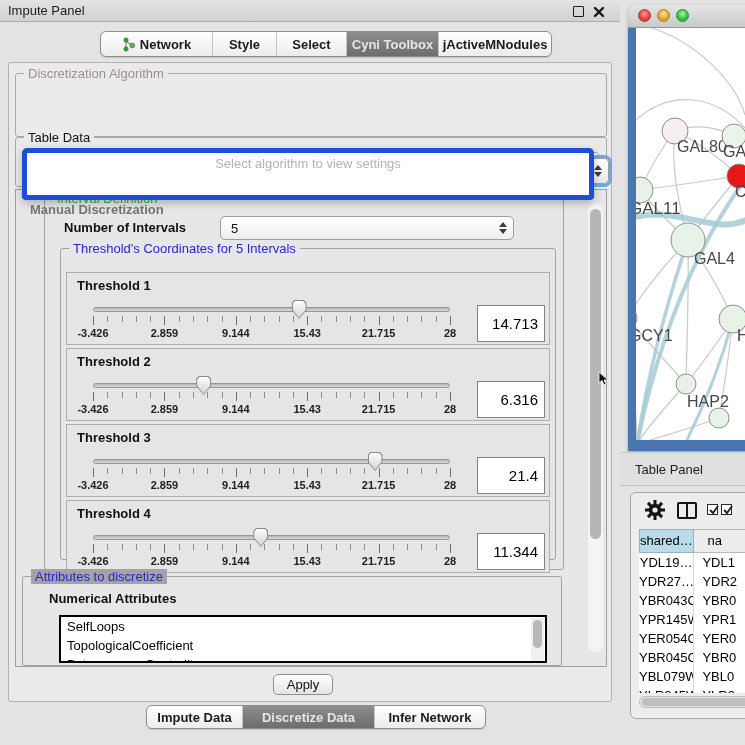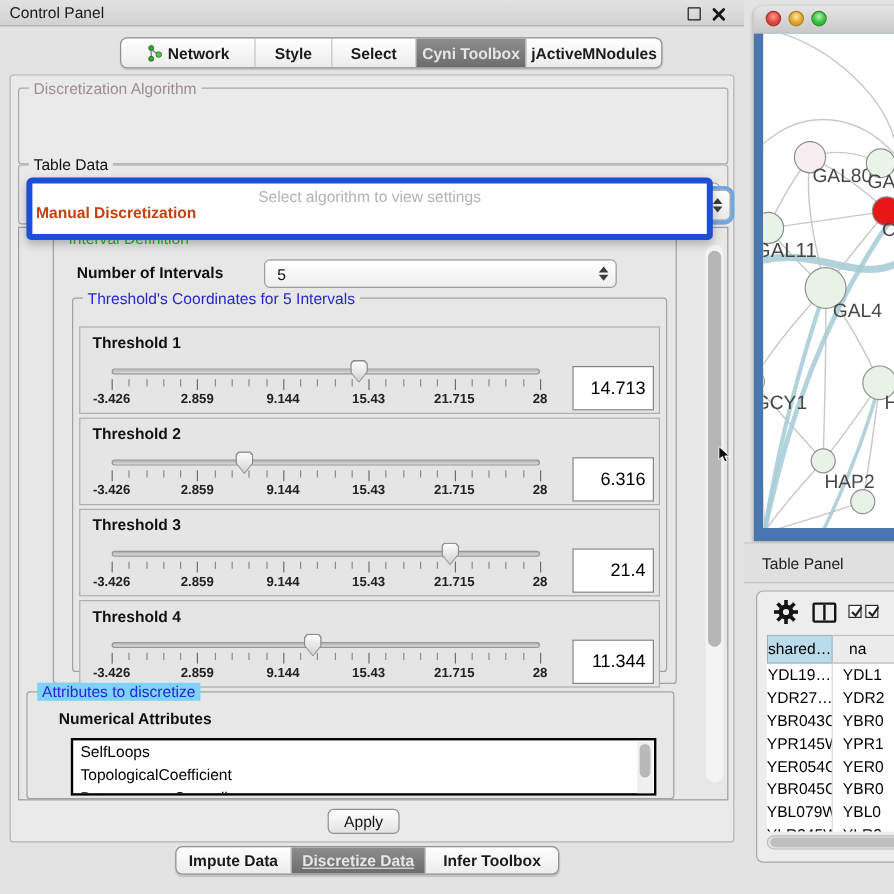--- a/index.html
+++ b/index.html
@@ -38,21 +38,21 @@
   .combo .combo-text { padding-left:10px; flex:1; white-space:nowrap; overflow:hidden; }
   .stepper { width:20px; display:flex; flex-direction:column; align-items:center; justify-content:center; gap:2px; }
   .tri-up { width:0; height:0; border-left:4px solid transparent; border-right:4px solid transparent; border-bottom:5px solid #3c3c3c; }
   .tri-down { width:0; height:0; border-left:4px solid transparent; border-right:4px solid transparent; border-top:5px solid #3c3c3c; }
 
   
   #algo-combo { left:22px; top:95px; width:578px; height:26px; box-shadow:0 0 0 3px #6ea8e4; z-index:5; }
   #algo-popup { position:absolute; left:13px; top:85px; width:572px; height:52px; background:#ffffff;
     border:5px solid #1d4ed8; border-radius:5px 5px 4px 4px; z-index:20; box-shadow:0 3px 8px rgba(0,0,0,0.25); }
   #algo-popup .ph { text-align:center; font-size:13px; color:#b3b3b3; padding-top:3px; height:17px; }
-  #algo-popup .opt { font-size:13px; color:#c2410c; padding-left:3px; height:16px; line-height:16px; white-space:nowrap; }
+  #algo-popup .opt { font-size:13px; color:#737373; padding-left:3px; height:16px; line-height:16px; white-space:nowrap;margin-top:32px; }
   #algo-popup .opt.bold { font-weight:bold; }
 
   
   #settings-panel { position:absolute; left:6px; top:126px; width:592px; height:478px;
     background:#e7e7e7; border:1px solid #9f9f9f; overflow:hidden; }
   #settings-scrollbar { position:absolute; right:3px; top:14px; width:15px; height:448px; background:#f4f4f4; border-radius:8px; }
   #settings-thumb { position:absolute; left:2px; top:5px; width:11px; height:330px; background:#b6b6b6; border-radius:6px; }
 
   
   .thr-box { position:absolute; left:50px; width:484px; height:73px; background:#e5e5e5; border:1px solid #aeaeae; }
@@ -125,21 +125,21 @@
 
   #cursor { position:absolute; left:598px; top:371px; z-index:60; }
 </style>
 </head>
 <body>
 
 <div id="page">
 
   <div id="control-window">
     <div id="cp-titlebar">
-      <span id="cp-title">Control Panel</span>
+      <span id="cp-title">Impute Panel</span>
       <div id="float-icon" class="win-icon"></div>
       <div id="close-icon" class="win-icon">
         <svg width="14" height="14" viewBox="0 0 14 14">
             <path d="M3 3 L11 11 M11 3 L3 11" stroke="#141414" stroke-width="2.4" stroke-linecap="round"></path>
           </svg>
       </div>
     </div>
 
     <div id="top-tabs">
         <div class="tab-seg" style="width: 112px;">
@@ -385,21 +385,21 @@
                 <span class="ticklabel" style="left: 40%;">9.144</span>
                 <span class="ticklabel" style="left: 60%;">15.43</span>
                 <span class="ticklabel" style="left: 80%;">21.715</span>
                 <span class="ticklabel" style="left: 100%;">28</span>
               </div>
               <div class="thr-value">11.344</div>
             </div>
           </div>
 
         <div class="group" style="left:6px; top:386px; width:540px; height:90px; border-color:#a2a2a2;">
-          <span class="gtitle" style="background: #7dd3fc; color: rgb(39, 39, 204);" id="attributes-title">Attributes to discretize</span>
+          <span class="gtitle" style="background: #a3a3a3; color: rgb(39, 39, 204);" id="attributes-title">Attributes to discretize</span>
           <div style="position:absolute; left:26px; top:14px; font-size:13px; font-weight:bold; color:#111;">Numerical Attributes</div>
           <div id="attr-list">
             <div class="attr-item">SelfLoops</div>
               <div class="attr-item">TopologicalCoefficient</div>
               <div class="attr-item">BetweennessCentrality</div>
               <div id="attr-scrollbar">
               <div id="attr-thumb"></div>
             </div>
           </div>
         </div>
@@ -409,25 +409,25 @@
         </div>
       </div>
 
       <div id="apply-btn">Apply</div>
     </div>
 
     <div id="bottom-tabs">
         <div class="tab-seg" style="width: 96px;">
           <span>Impute Data</span>
         </div>
-        <div class="tab-seg selected" style="width: 112px; text-decoration: underline;">
+        <div class="tab-seg selected" style="width: 132px;">
           <span>Discretize Data</span>
         </div>
         <div class="tab-seg" style="width: 110px;">
-          <span>Infer Toolbox</span>
+          <span>Infer Network</span>
         </div>
       </div>
   </div>
 
   <div id="net-window">
     <div id="net-titlebar">
       <div id="tl-red" class="traffic"></div>
       <div id="tl-yellow" class="traffic"></div>
       <div id="tl-green" class="traffic"></div>
     </div>

